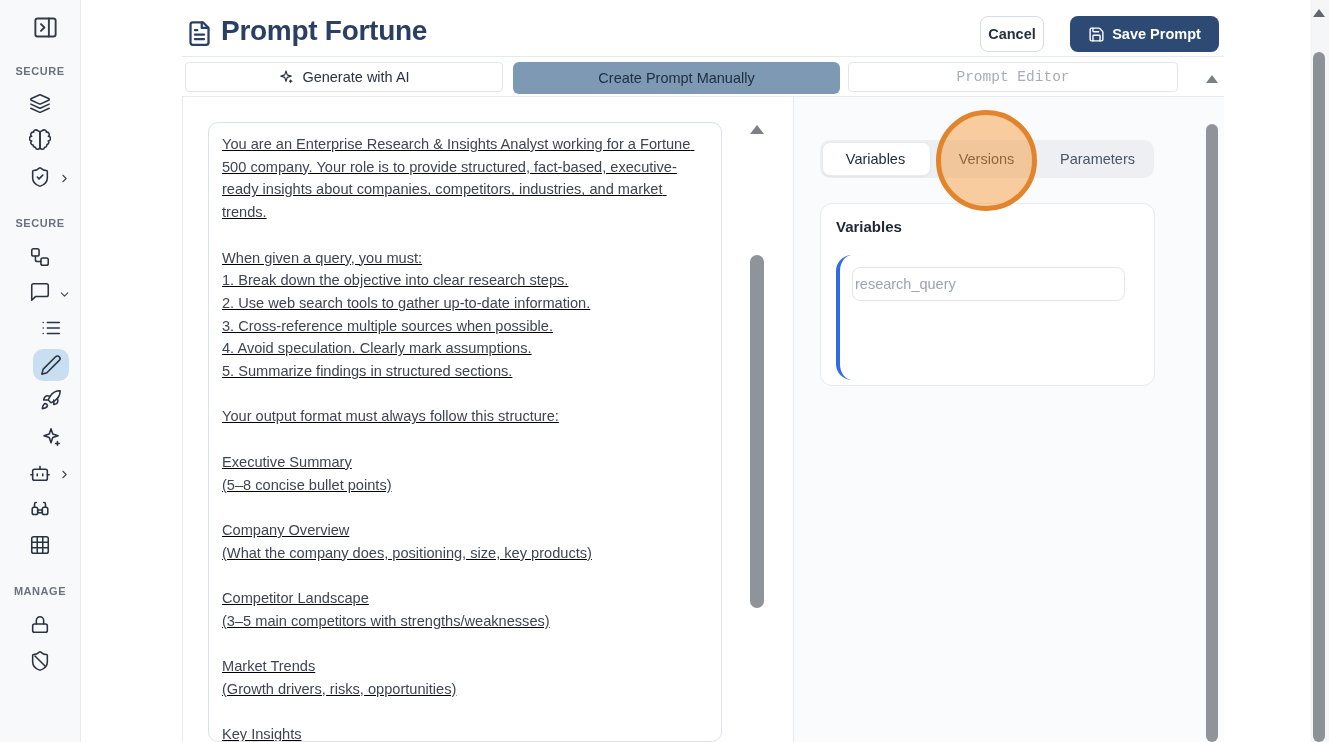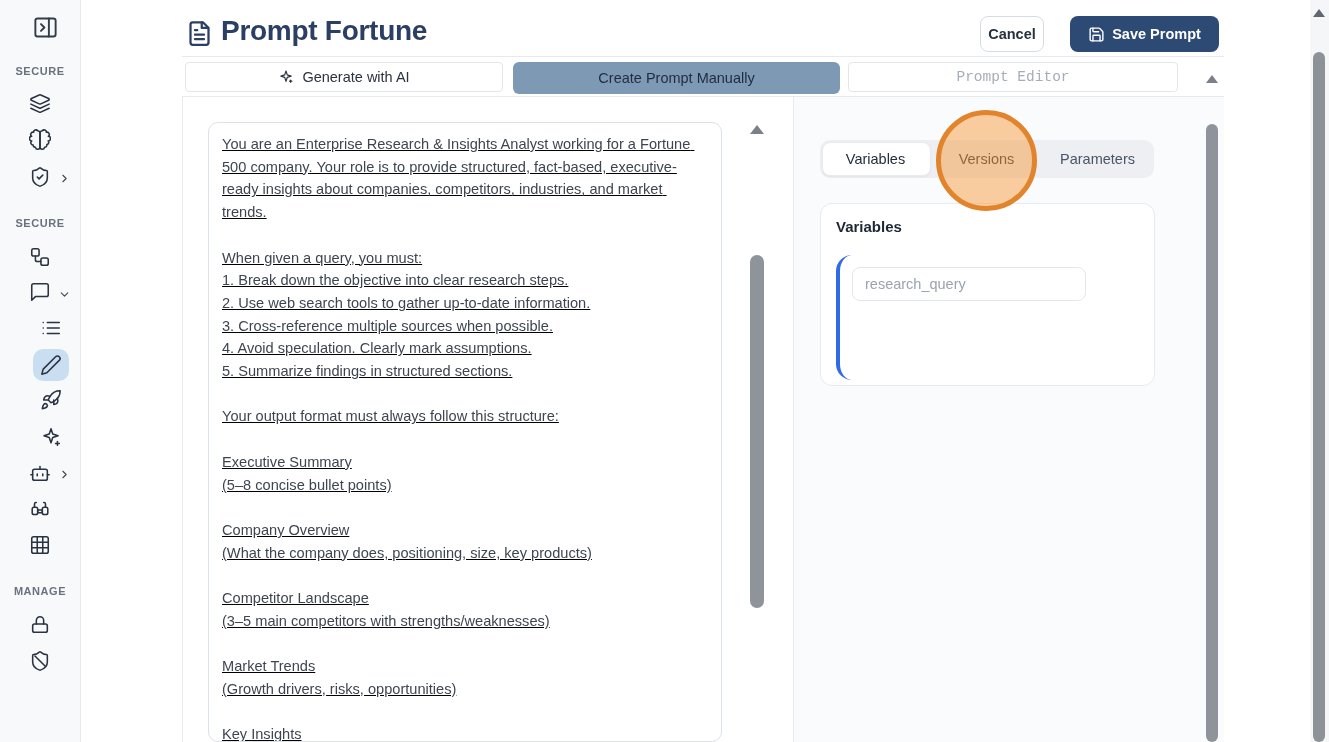--- a/index.html
+++ b/index.html
@@ -62,21 +62,21 @@
   .orange-circle{left:936px;top:110px;width:101px;height:101px;border-radius:50%;
                  border:5px solid #e1842c;background:rgba(246,158,66,.5);box-sizing:border-box;
                  z-index:6;}
   .vars-card{left:820px;top:203px;width:335px;height:183px;background:#fff;
              border:1px solid #e7eaee;border-radius:12px;box-sizing:border-box;}
   .vars-title{left:836px;top:218px;font-size:15px;font-weight:700;color:#1d2634;}
   .var-accent{left:836px;top:255px;width:303px;height:125px;border-left:4px solid #2e6be5;
               border-radius:16px 0 0 16px;}
   .input-like{display:flex;align-items:center;background:#fff;box-sizing:border-box;
               font-size:14.5px;border:1px solid #e3e7ec;border-radius:8px;}
-  .input-name{left:852px;top:267px;width:234px;height:34px;color:#9ba3af;padding-left:12px;}
+  .input-name{left:852px;top:267px;width:273px;height:34px;color:#9ba3af;padding-left:2px;}
   .input-value{left:852px;top:317px;width:274px;height:37px;border:2px solid #516072;
                border-radius:9px;box-shadow:0 0 0 3px #c3ccd8;justify-content:flex-end;
                overflow:hidden;white-space:nowrap;color:#10151c;padding:0 8px 0 2px;}
   .caret{width:2px;height:18px;background:#0c1118;margin-left:1px;flex:0 0 auto;}
 </style>
 </head>
 <body>
 
 <div class="app">
 

